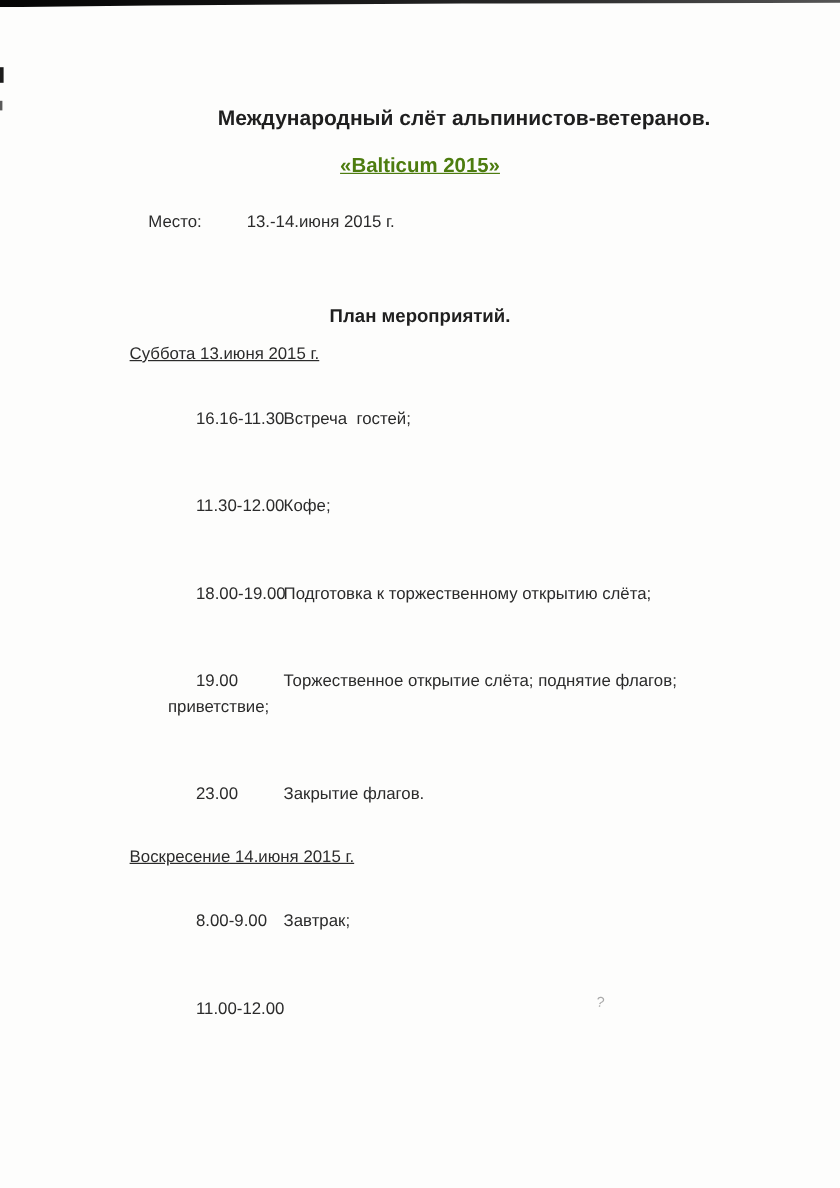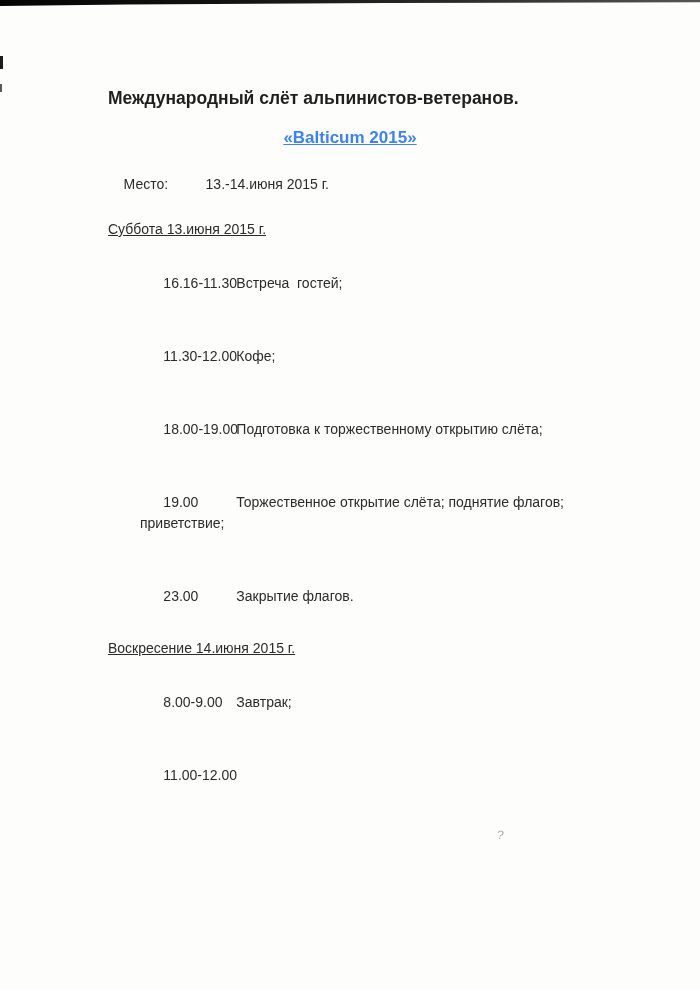--- a/index.html
+++ b/index.html
@@ -17,27 +17,27 @@
   .scan-edge-top{
     position:absolute;top:0;left:0;width:700px;height:6px;
     background:linear-gradient(to right,#050505 0%,#111 30%,#2a2a2a 65%,#555 100%);
     clip-path:polygon(0 0,100% 0,100% 38%,55% 50%,18% 75%,0 100%);
   }
   .scan-speck-a{position:absolute;left:0;top:56px;width:3px;height:13px;background:#1c1c1c;}
   .scan-speck-b{position:absolute;left:0;top:84px;width:2px;height:8px;background:#5a5a5a;}
 
   .doc-title{
     margin:88px 0 0 0;
-    text-align:left;
+    text-align:right;
     font-size:17.5px;line-height:20px;font-weight:bold;color:#1f1f1f;
   }
   .doc-subtitle{
     margin:20px 0 0 0;
     text-align:center;
-    font-size:17px;line-height:20px;font-weight:bold;color:#3b82f6;
+    font-size:17px;line-height:20px;font-weight:bold;color:#4d7c0f;
     text-decoration:underline;
   }
   .meta-row{font-size:14px;line-height:15px;white-space:pre-wrap;}
   .meta-row.first{margin-top:14px;}
   .meta-row.second{margin-top:20px;}
   .meta-label{display:inline-block;width:82px;}
   .plan-heading{
     margin:48px 0 0 0;
     text-align:center;
     font-size:15.5px;line-height:17px;font-weight:bold;color:#1f1f1f;
@@ -70,20 +70,21 @@
   <div class="scan-speck-a"></div>
   <div class="scan-speck-b"></div>
 
   <div class="doc-title">Международный слёт альпинистов-ветеранов.</div>
   <div class="doc-subtitle">«Balticum 2015»</div>
 
   <div class="meta-row first">
     <span class="meta-label">Место:</span><span>13.-14.июня 2015 г.</span>
   </div>
 
+  <div class="plan-heading">План мероприятий.</div>
 
   <div>
     <div class="day-heading sat">Суббота 13.июня 2015 г.</div>
     <div class="sched-item first">
       <span class="sched-time">16.16-11.30</span><span>Встреча  гостей;</span>
     </div>
     <div class="sched-item">
       <span class="sched-time">11.30-12.00</span><span>Кофе;</span>
     </div>
     <div class="sched-item">

